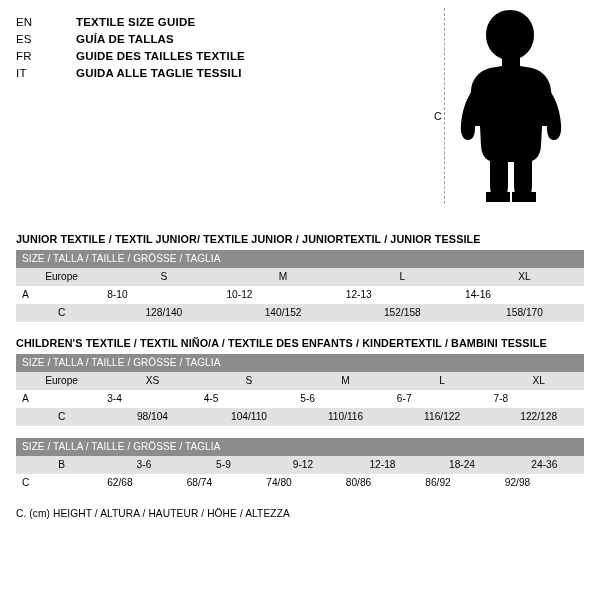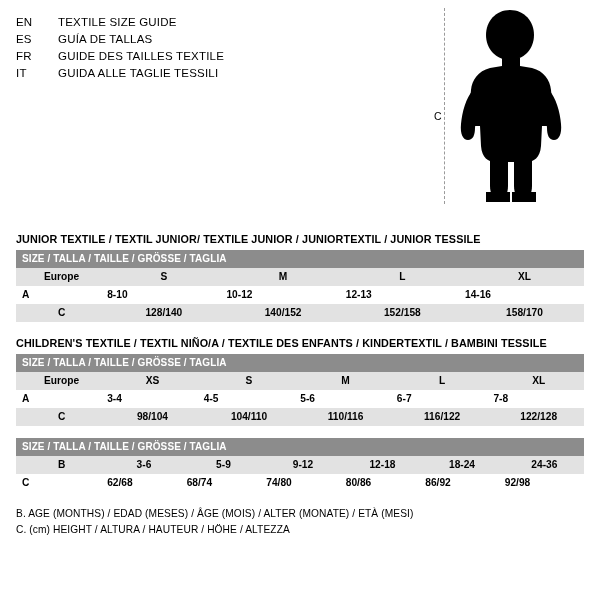--- a/index.html
+++ b/index.html
@@ -34,21 +34,22 @@
     line-height: 17px;
     letter-spacing: 0.2px;
   }
   .lang-code {
     width: 42px;
     flex: 0 0 42px;
     font-weight: normal;
   }
   .lang-text {
     flex: 1 1 auto;
-    font-weight: normal;
+    font-weight: bold;
+    margin-left: 18px;
   }
 
   
   .figure-area {
     position: absolute;
     top: 6px;
     right: 8px;
     width: 160px;
     height: 200px;
   }
@@ -86,21 +87,21 @@
   table.size-table {
     border-collapse: collapse;
     width: 100%;
     table-layout: fixed;
     font-size: 10.2px;
   }
   table.size-table td,
   table.size-table th {
     padding: 2px 0 2px 6px;
     text-align: left;
-    font-weight: bold;
+    font-weight: normal;
     line-height: 14px;
     vertical-align: middle;
   }
   tr.band-dark td {
     background: #8c8c8c;
     color: #ffffff;
     font-size: 10px;
     letter-spacing: 0.1px;
   }
   tr.band-light td {
@@ -290,17 +291,16 @@
           <td>74/80</td>
           <td>80/86</td>
           <td>86/92</td>
           <td>92/98</td>
         </tr>
       </tbody>
     </table>
   </div>
 
   <div class="footnotes">
-    <div>B. AGE (MONTHS) / EDAD (MESES) / ÂGE (MOIS) / ALTER (MONATE) / ETÀ (MESI)</div>
     <div>C. (cm) HEIGHT / ALTURA / HAUTEUR / HÖHE / ALTEZZA</div>
   </div>
 
 </div>
 
 </body></html>

